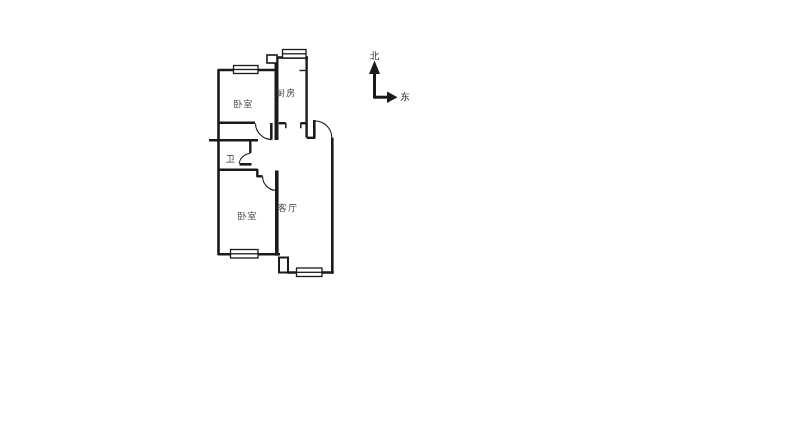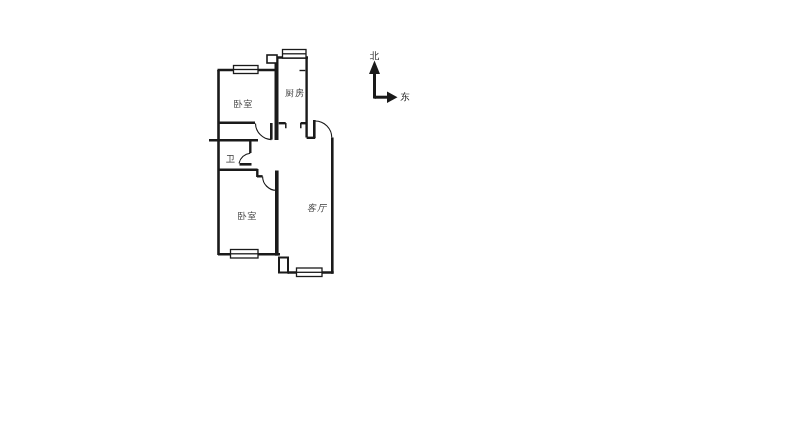--- a/index.html
+++ b/index.html
@@ -98,25 +98,25 @@
 
       <path stroke-width="3" d="M374.5 98.5 V68"></path>
       <polygon stroke="none" fill="#1a1a1a" points="374.5,60.5 369,74 380,74"></polygon>
       <path stroke-width="3" d="M374.5 97.2 H388"></path>
       <polygon stroke="none" fill="#1a1a1a" points="397.5,97.2 387,91.5 387,103"></polygon>
     </g>
   </svg>
 
   <span class="room-label" style="left:243.5px; top:104px;">卧室</span>
 
-  <span class="room-label" style="left:295px; top:92.5px;">厨房</span>
+  <span class="room-label" style="left:286px; top:92.5px;">厨房</span>
 
   <span class="room-label" style="left:231px; top:158.5px;">卫</span>
 
   <span class="room-label" style="left:247.5px; top:215.5px;">卧室</span>
 
-  <span class="room-label" style="left:317px; top:207.5px;font-style:italic;">客厅</span>
+  <span class="room-label" style="left:288px; top:207.5px;">客厅</span>
 
   <span class="compass-label" style="left:374.5px; top:55.5px;">北</span>
 
   <span class="compass-label" style="left:405px; top:96.5px;">东</span>
 
 </div>
 
 </body></html>

